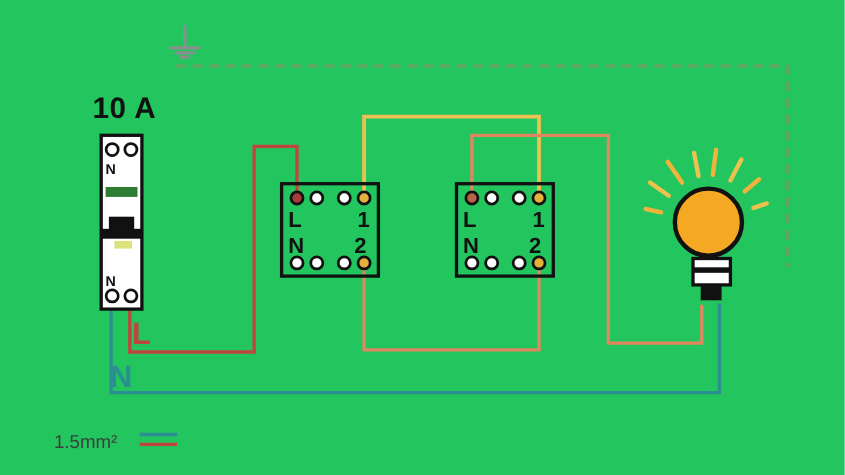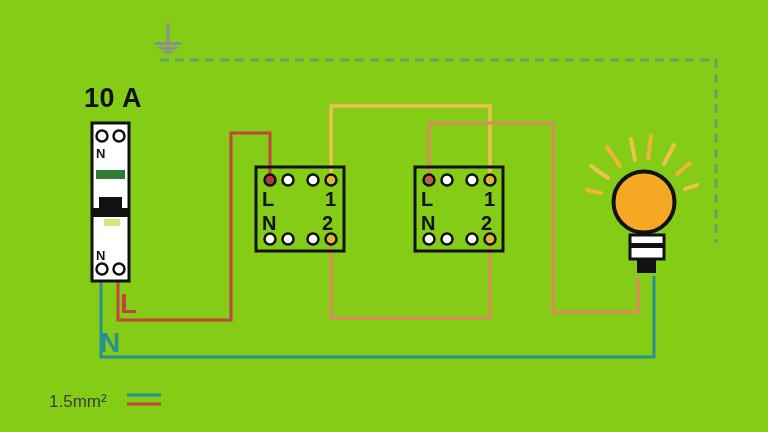--- a/index.html
+++ b/index.html
@@ -1,16 +1,16 @@
 <!DOCTYPE html>
 <html style="--live: #c0453c; --neutral: #2b8f92; --traveler1: #eec052; --traveler2: #e0875f; --earth: #62a563; --ground_symbol: #8a8f90; --bulb: #f5a823; --ray1: #f2b33d; --ray2: #edc14e; --breaker_on: #2e7d32; --indicator: #dde37a; --terminal_live1: #a93c38; --terminal_live2: #b96447; --terminal_traveler: #e3b23a; --outline: #111111; --label_text: #111111; --legend_text: #3d3d3d;"><head>
 <meta charset="utf-8">
 <style>
   html,body{margin:0;padding:0;background:#fff;}
-  .stage{position:relative;width:768px;height:432px;background:#84cc16;overflow:hidden;
+  .stage{position:relative;width:768px;height:432px;background:#22c55e;overflow:hidden;
          font-family:"Liberation Sans",sans-serif;}
   svg{display:block;}
   
   .wire{fill:none;stroke-width:3;}
   .w-live{stroke:var(--live);}
   .w-neutral{stroke:var(--neutral);}
   .w-trav1{stroke:var(--traveler1);stroke-width:3.5;}
   .w-trav2{stroke:var(--traveler2);}
   .w-earth{fill:none;stroke:var(--earth);stroke-width:3;stroke-dasharray:9 6;}
   .gnd{stroke:var(--ground_symbol);stroke-width:3;stroke-linecap:round;}

